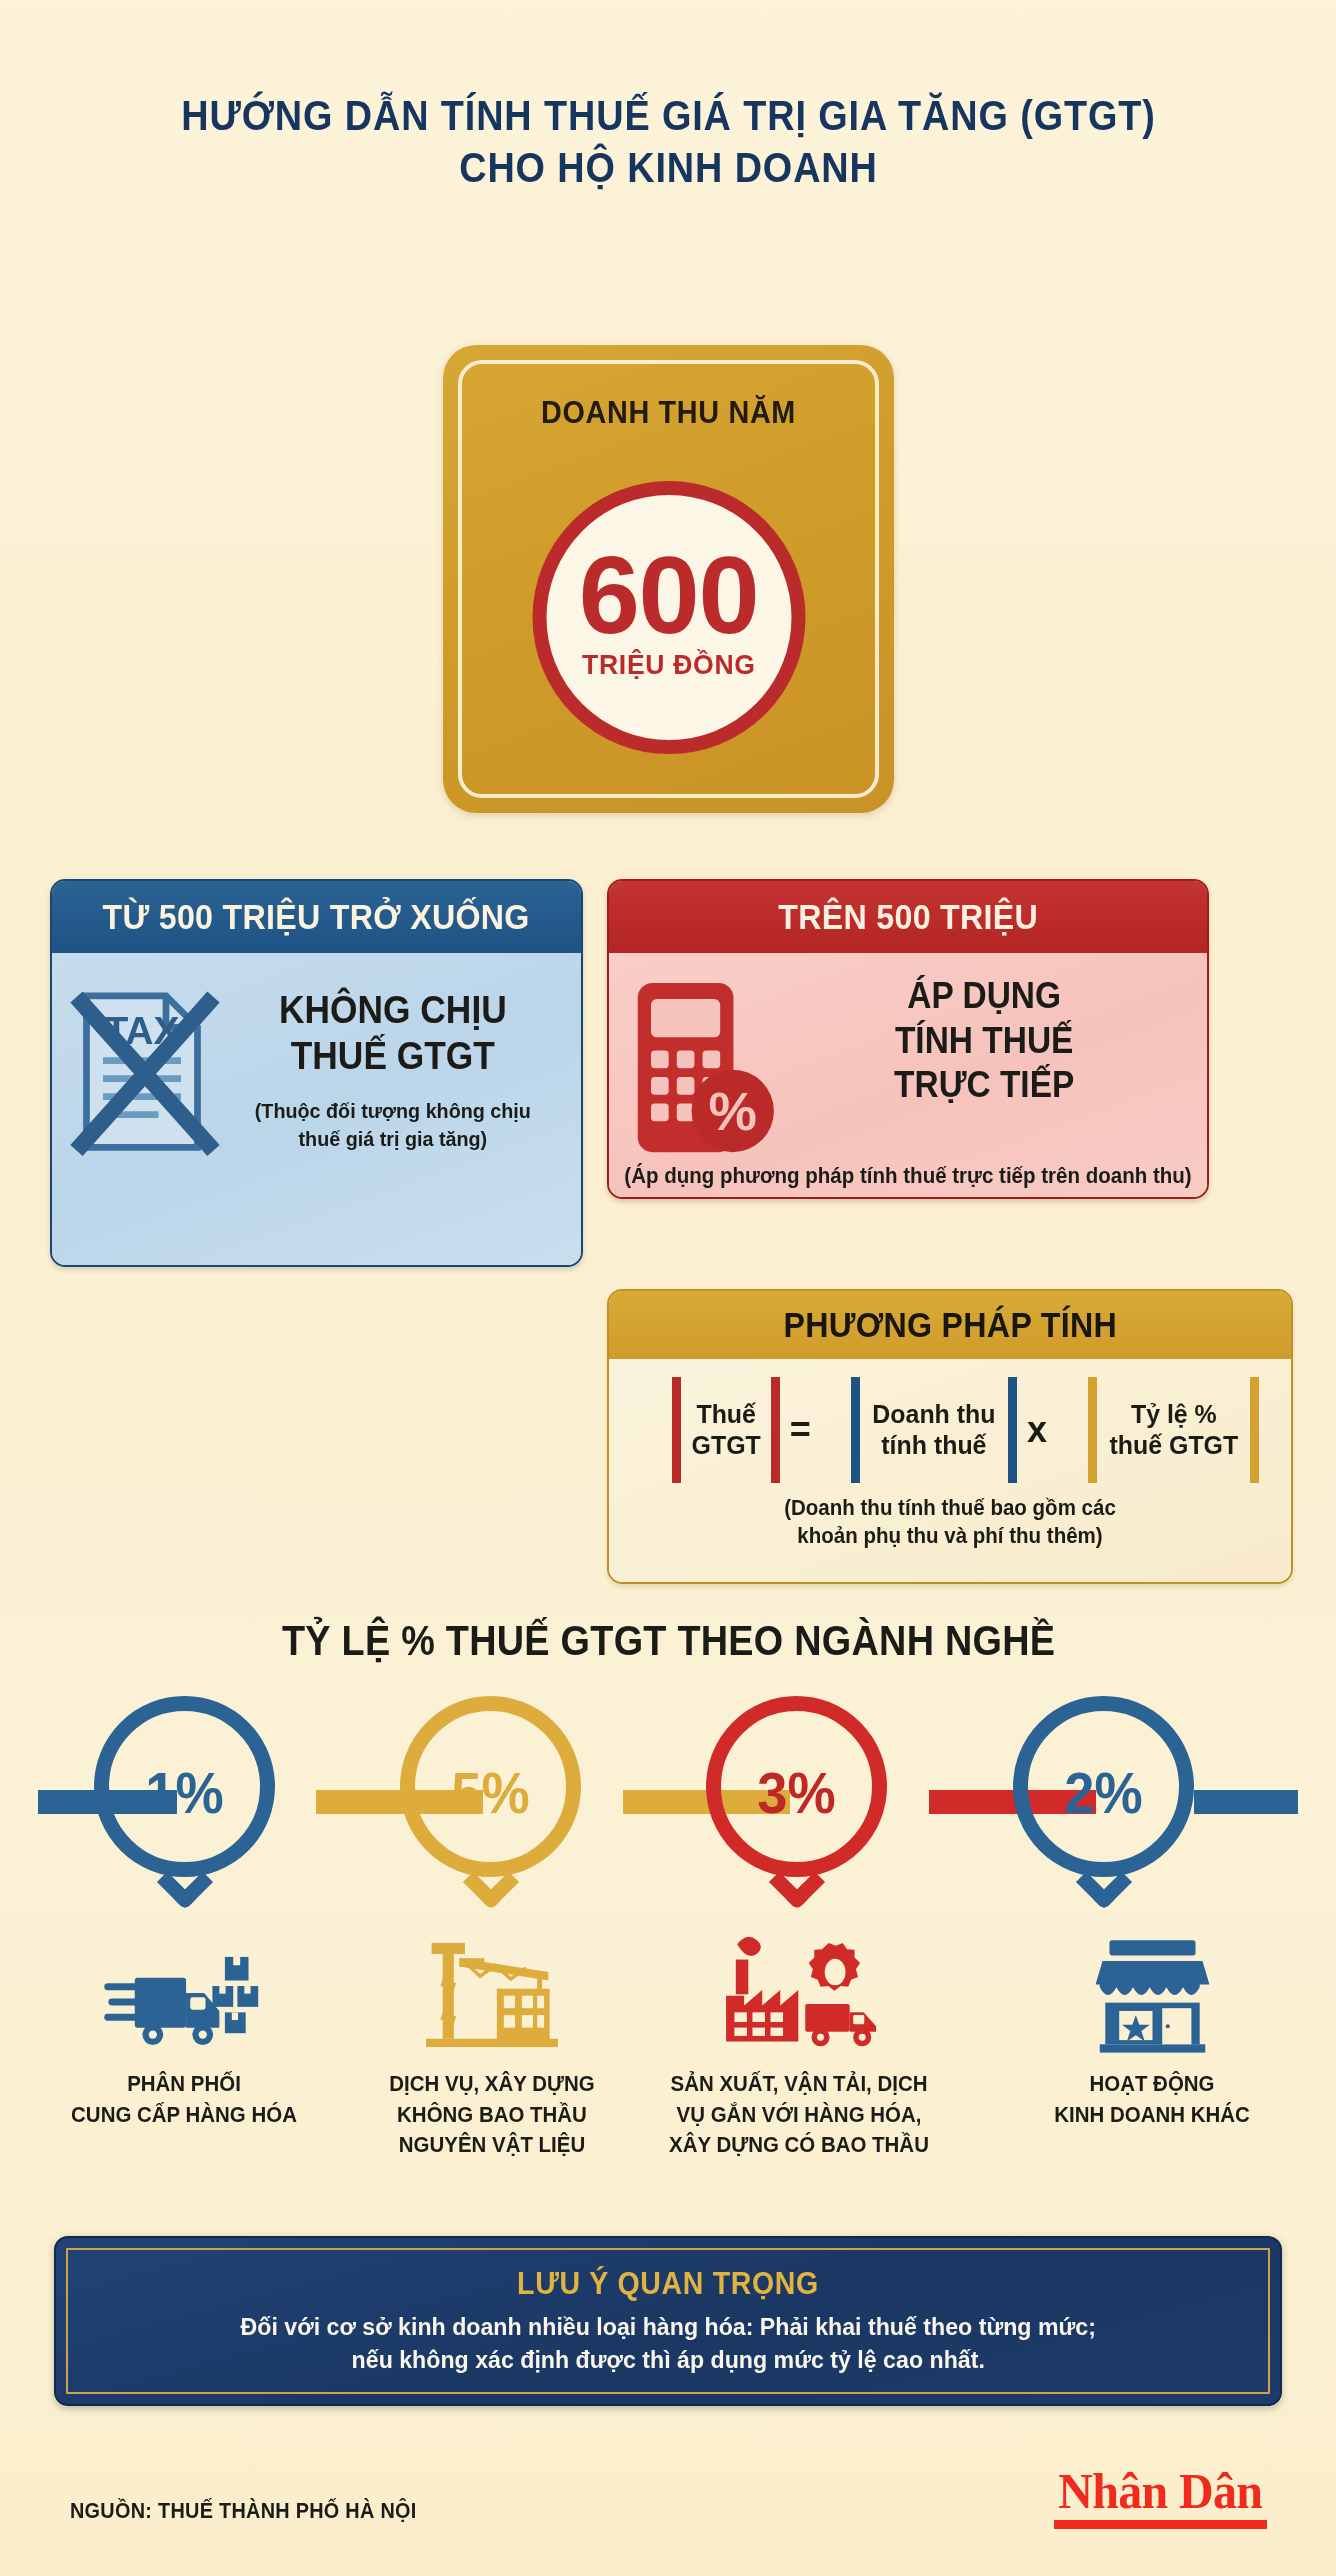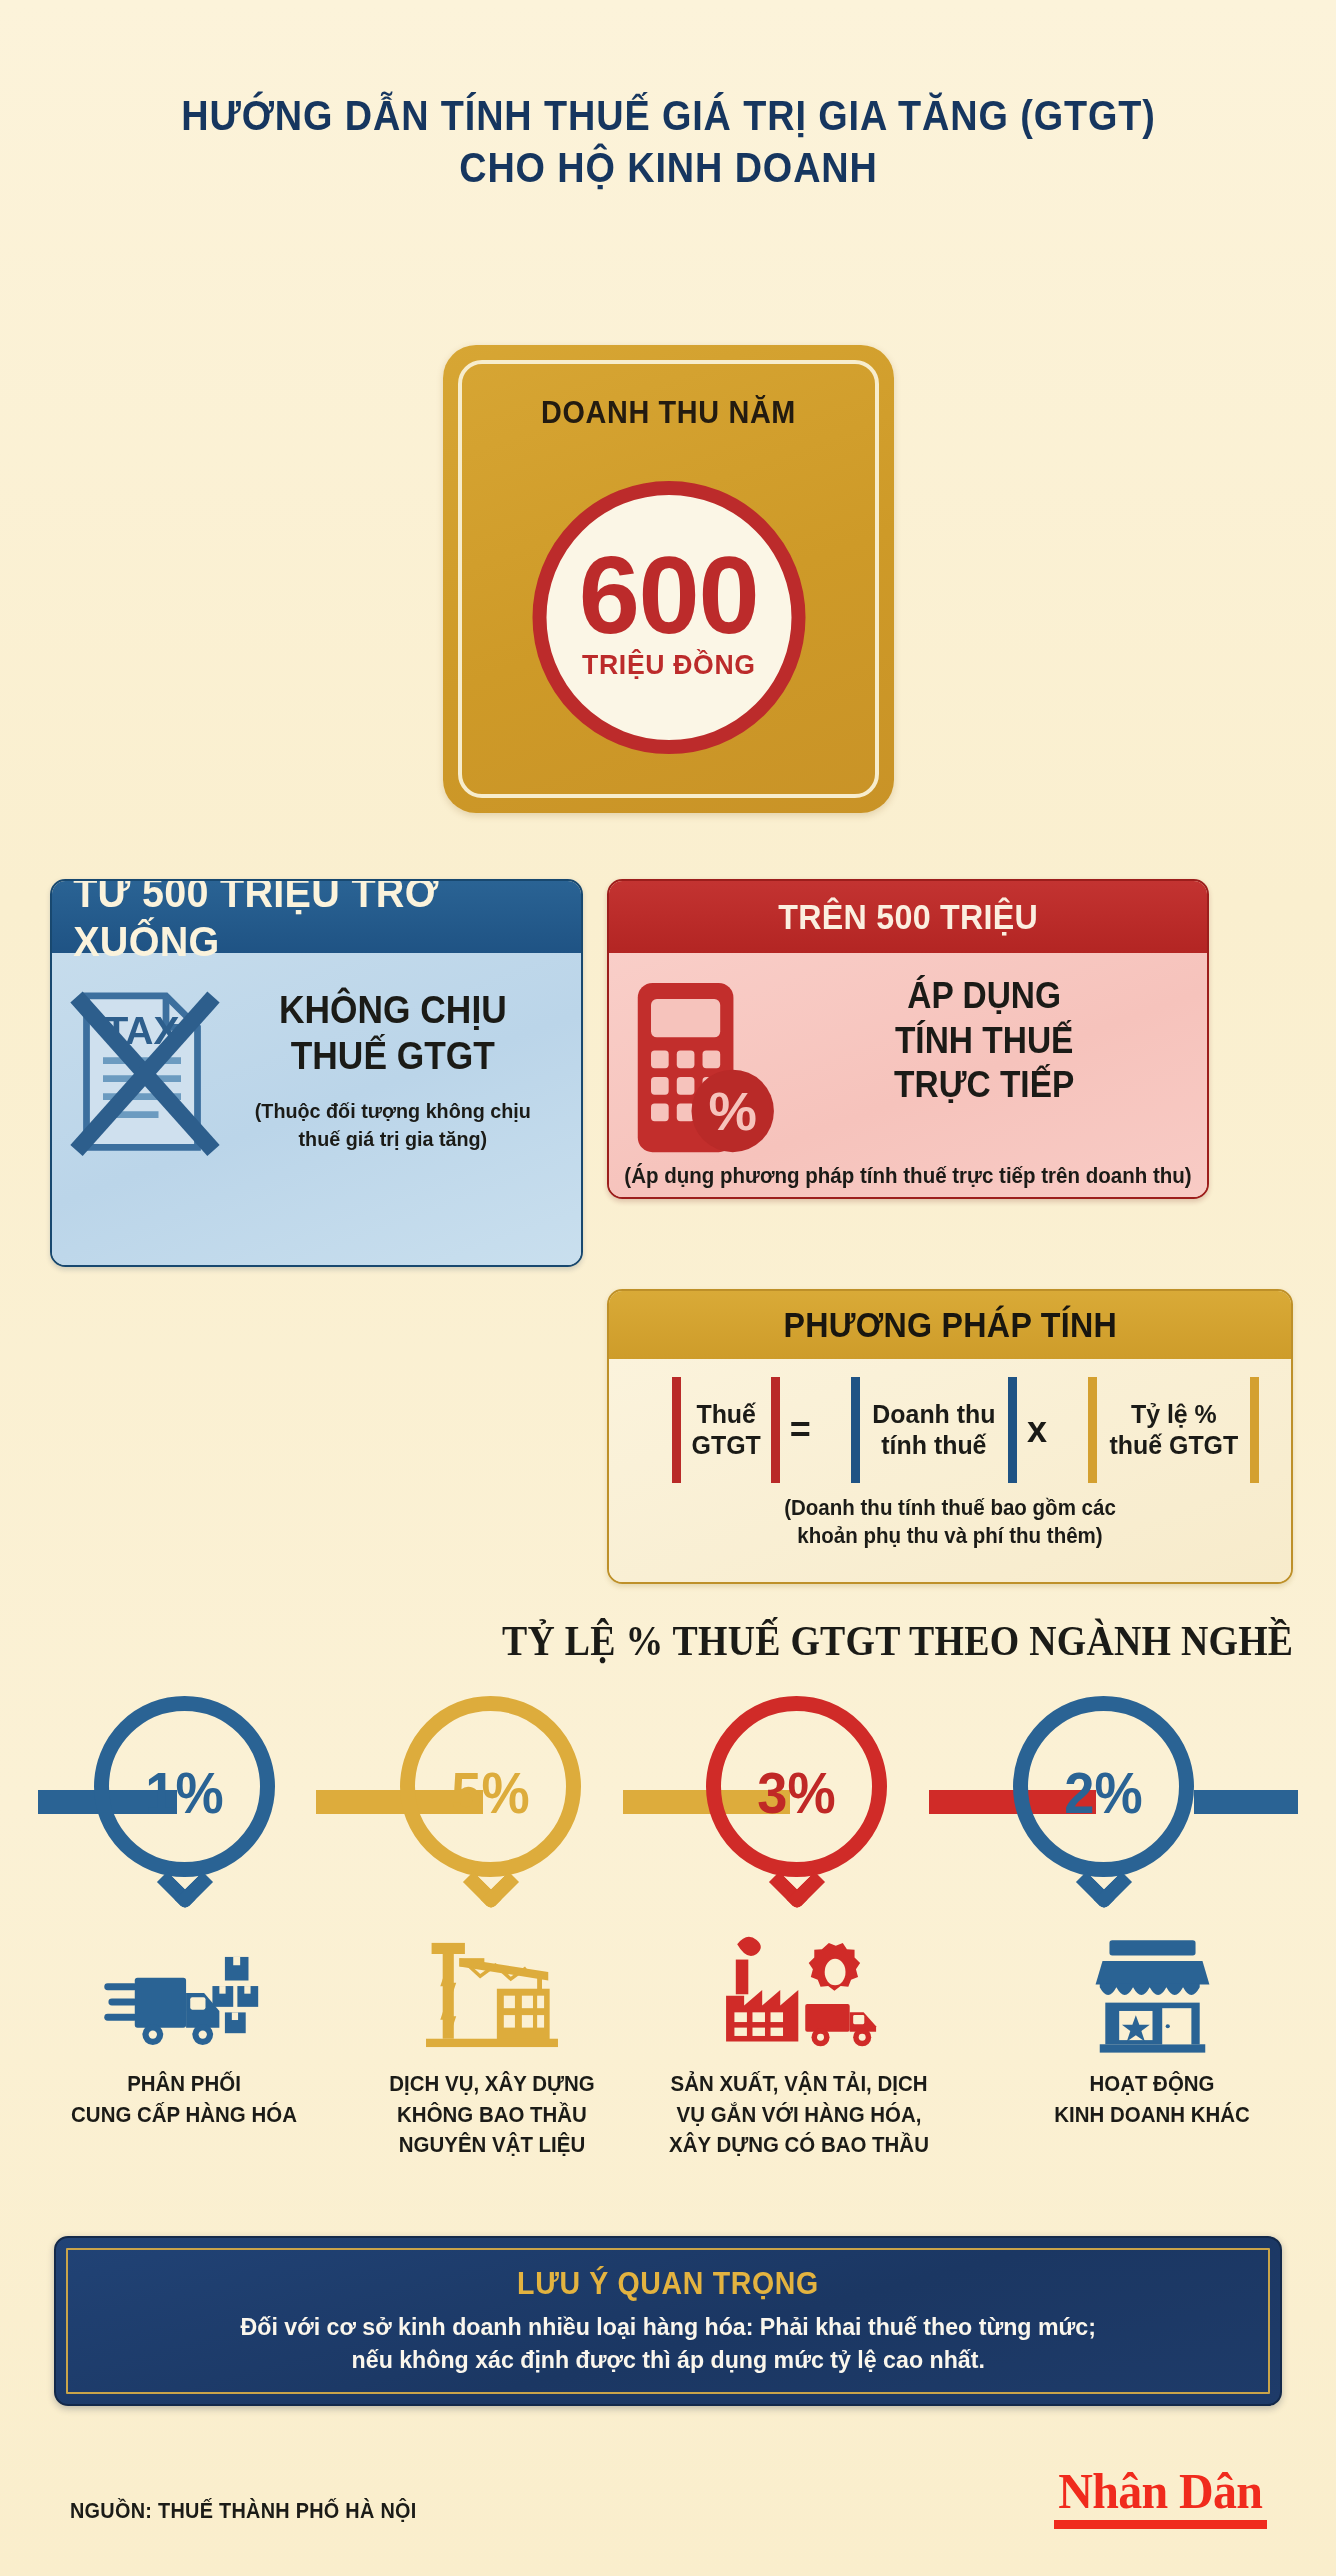--- a/index.html
+++ b/index.html
@@ -115,21 +115,21 @@
     box-shadow: 0 2.1px 5.6px rgba(40,60,90,0.18);
   }
   .card-blue .hdr {
     height: 72px;
     background: linear-gradient(180deg, #2A6394 0%, #1F5384 100%);
     display: flex;
     align-items: center;
     justify-content: center;
     font-family: "Liberation Sans Narrow", "Liberation Sans", sans-serif;
     font-weight: 700;
-    font-size: 43px;
+    font-size: 35px;
     color: #FBF3DC;
     letter-spacing: 0.3px;
   }
   .card-blue .hdr span { transform: scaleX(0.92); display:inline-block; }
   .card-blue .body {
     height: 312px;
     background: linear-gradient(160deg, #C6DCEC 0%, #BBD5E9 50%, #C9DFEE 100%);
     display: flex;
     align-items: flex-start;
     padding: 19.5px 15.3px 0 18px;
@@ -289,22 +289,22 @@
     line-height: 1.3;
     color: #1B1B17;
     transform: scaleX(0.95);
   }
 
   
   .rates-title {
     position: absolute;
     left: 0; top: 1617px;
     width: 1337px;
-    text-align: right;
-    font-family: Liberation Serif, serif;
+    text-align: center;
+    font-family: Liberation Sans, sans-serif;
     font-weight: 700;
     font-size: 42px;
     color: #1B1B17;
     letter-spacing: 0.3px;
   }
   .rates-title span { display: inline-block; transform: scaleX(0.9); }
 
   .rates-row {
     position: absolute;
     left: 38px; top: 1696px;

